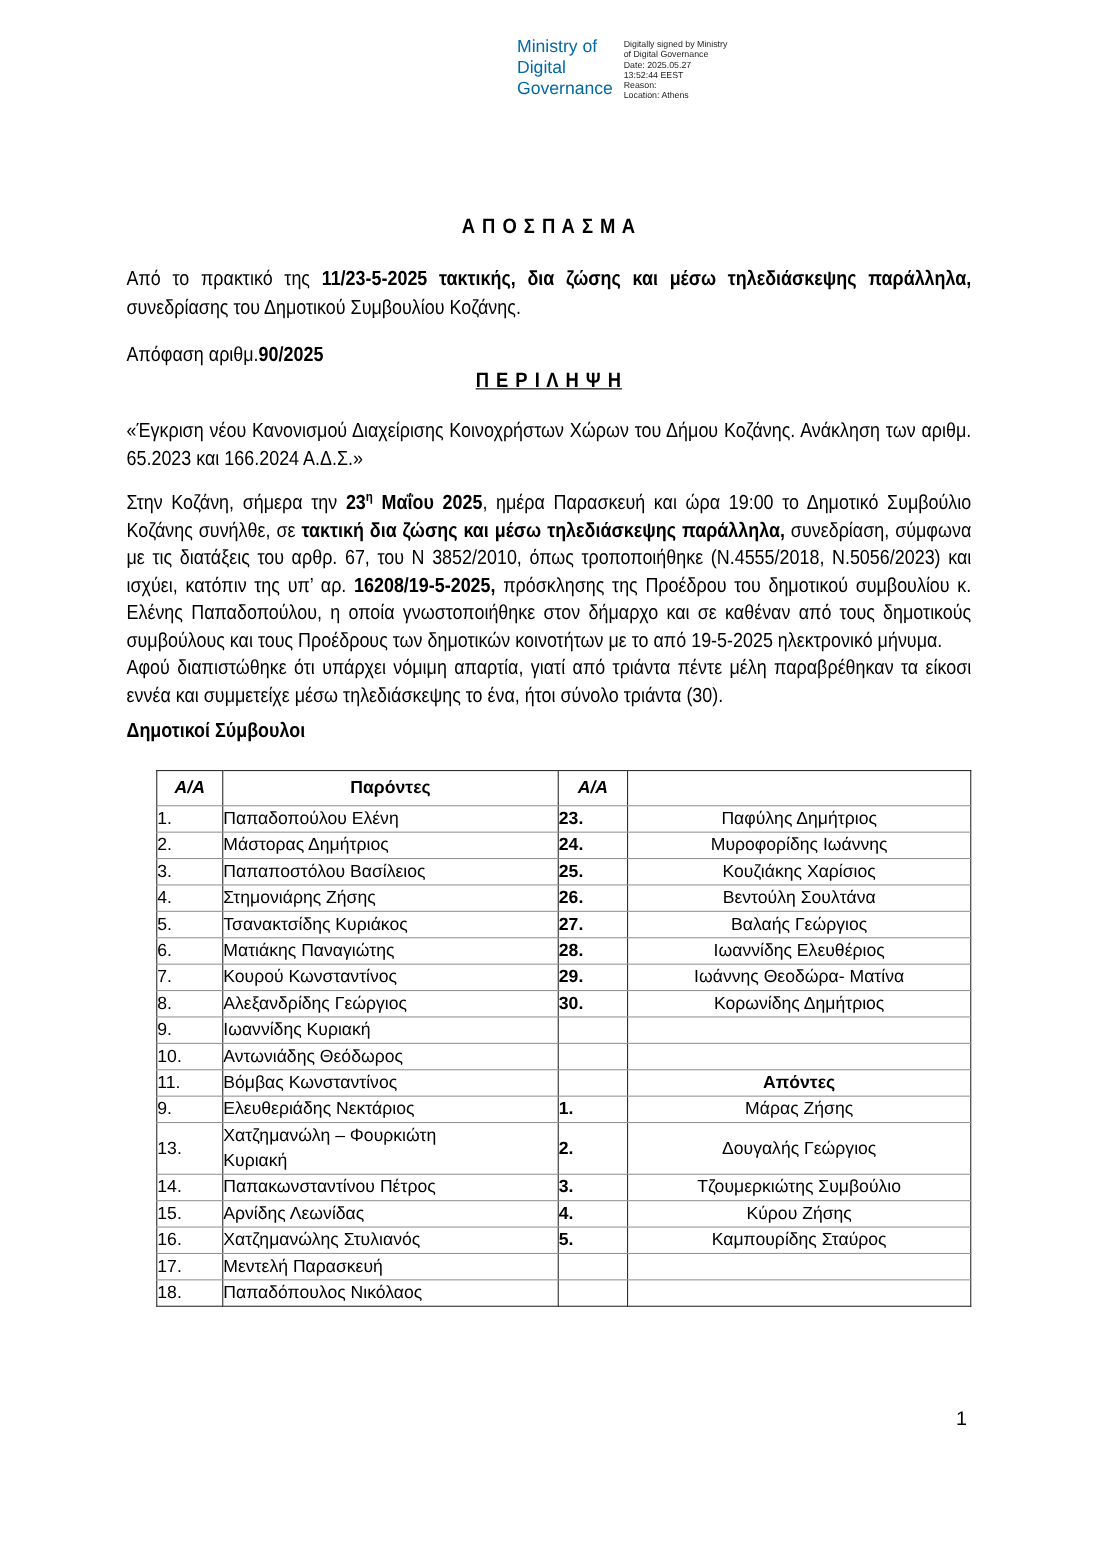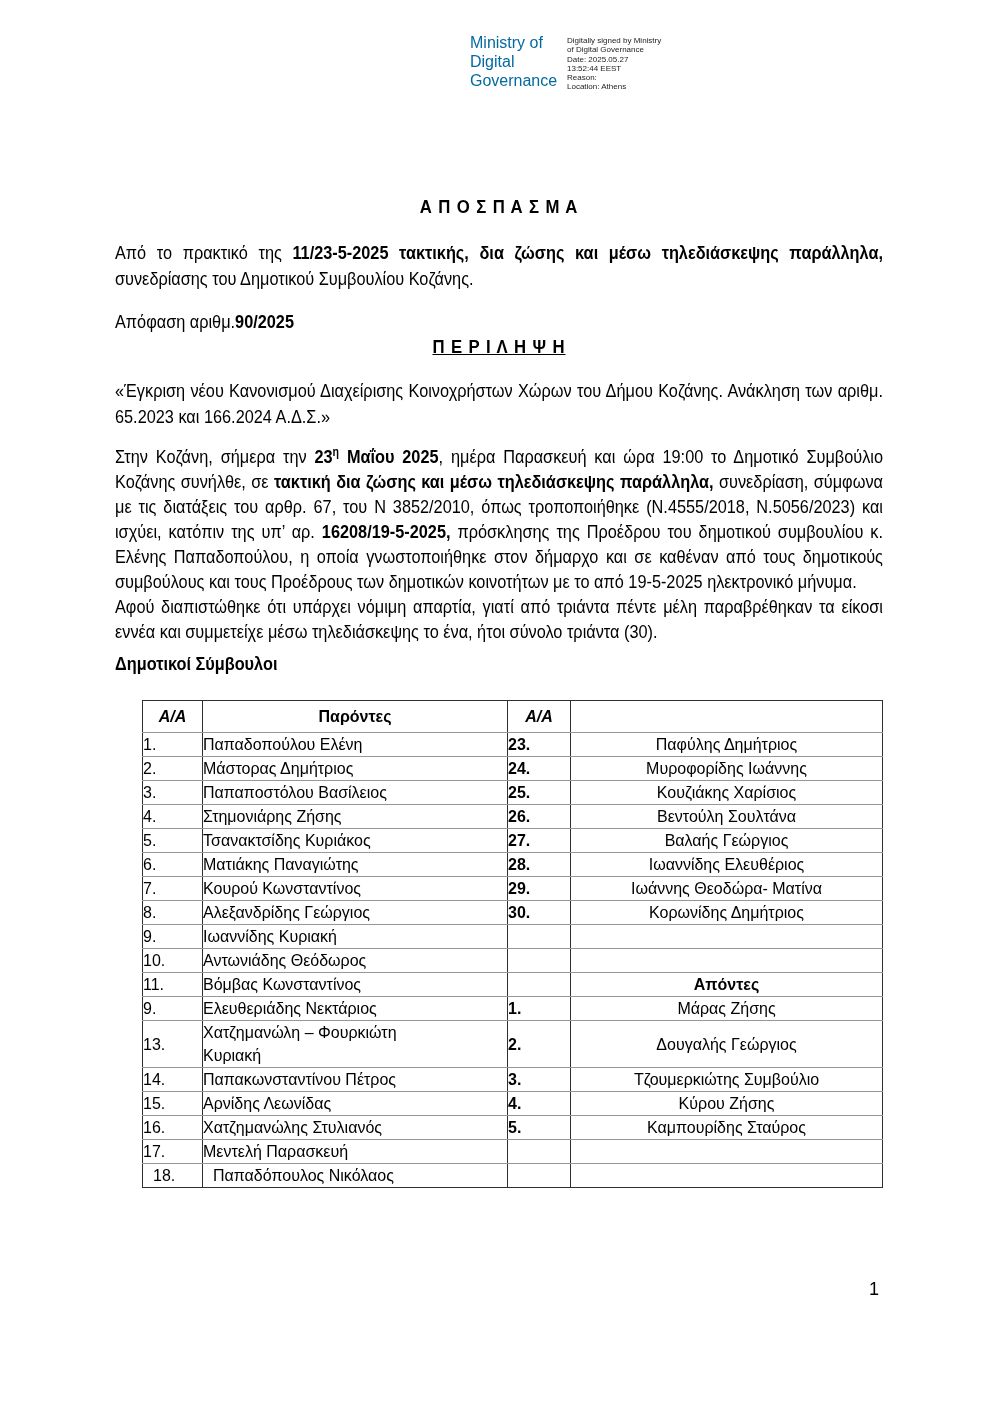--- a/index.html
+++ b/index.html
@@ -32,21 +32,21 @@
   table.roster {
     border-collapse:collapse; table-layout:fixed; width:740px;
     margin:25px 0 0 27px; font-size:16px; line-height:23px;
   }
   table.roster th, table.roster td {
     border-left:1px solid #2f2f2f; border-right:1px solid #2f2f2f;
     border-top:1px solid #979797;  border-bottom:1px solid #979797;
     padding:0; vertical-align:middle; overflow:hidden;
   }
   table.roster tr:first-child th { border-top-color:#2f2f2f; }
-  table.roster tr:last-child  td { border-bottom-color:#2f2f2f;padding-left:10px; }
+  table.roster tr:last-child  td { border-bottom-color:#2f2f2f; }
   table.roster th { height:31px; font-weight:700; text-align:center; }
   table.roster th.aa { font-style:italic; }
   table.roster td { height:23px; }
   td.c0 { padding-left:10px; }
   td.c1 { padding-left:13px; }
   td.c2 { padding-left:18px;font-weight:bold; }
   td.c3 { padding-left:15px;text-align:center; }
   td.bold { font-weight:700; }
 
   .page-number { position:absolute; left:869px; top:1279px; font-size:18px; }

